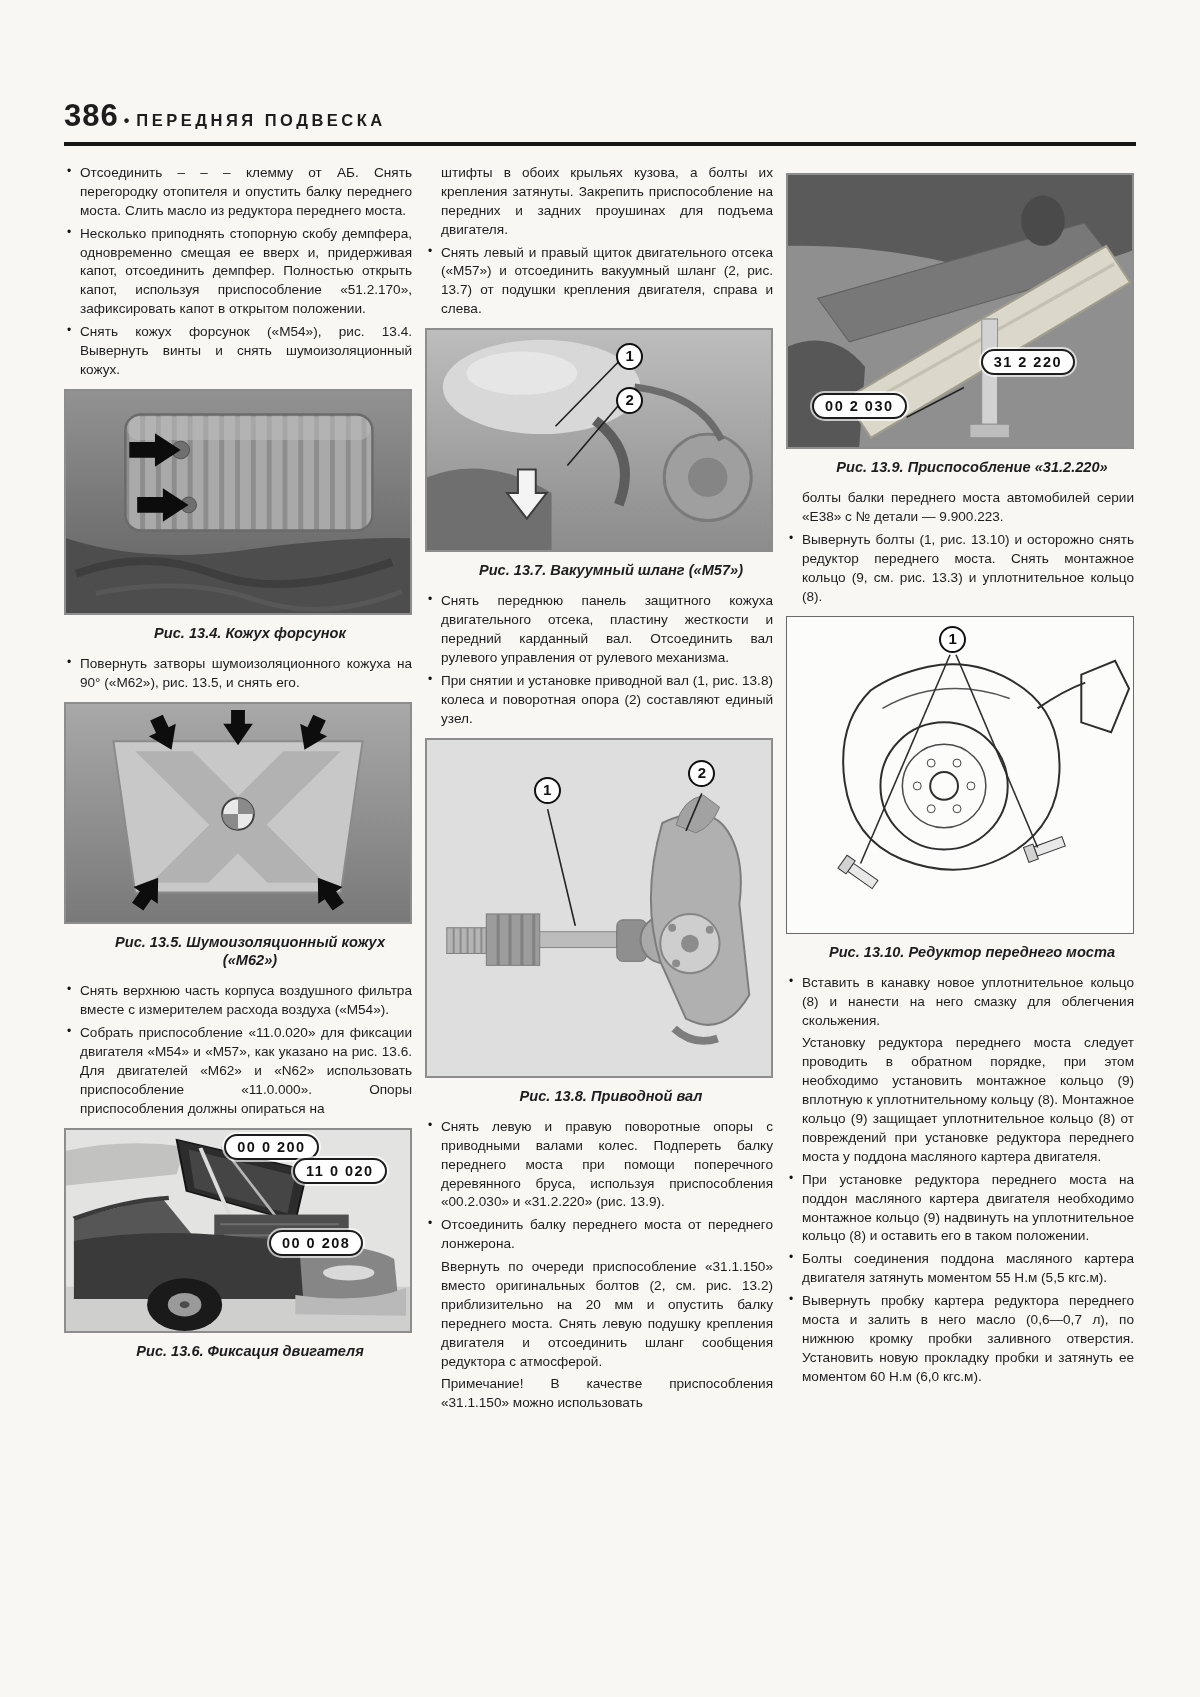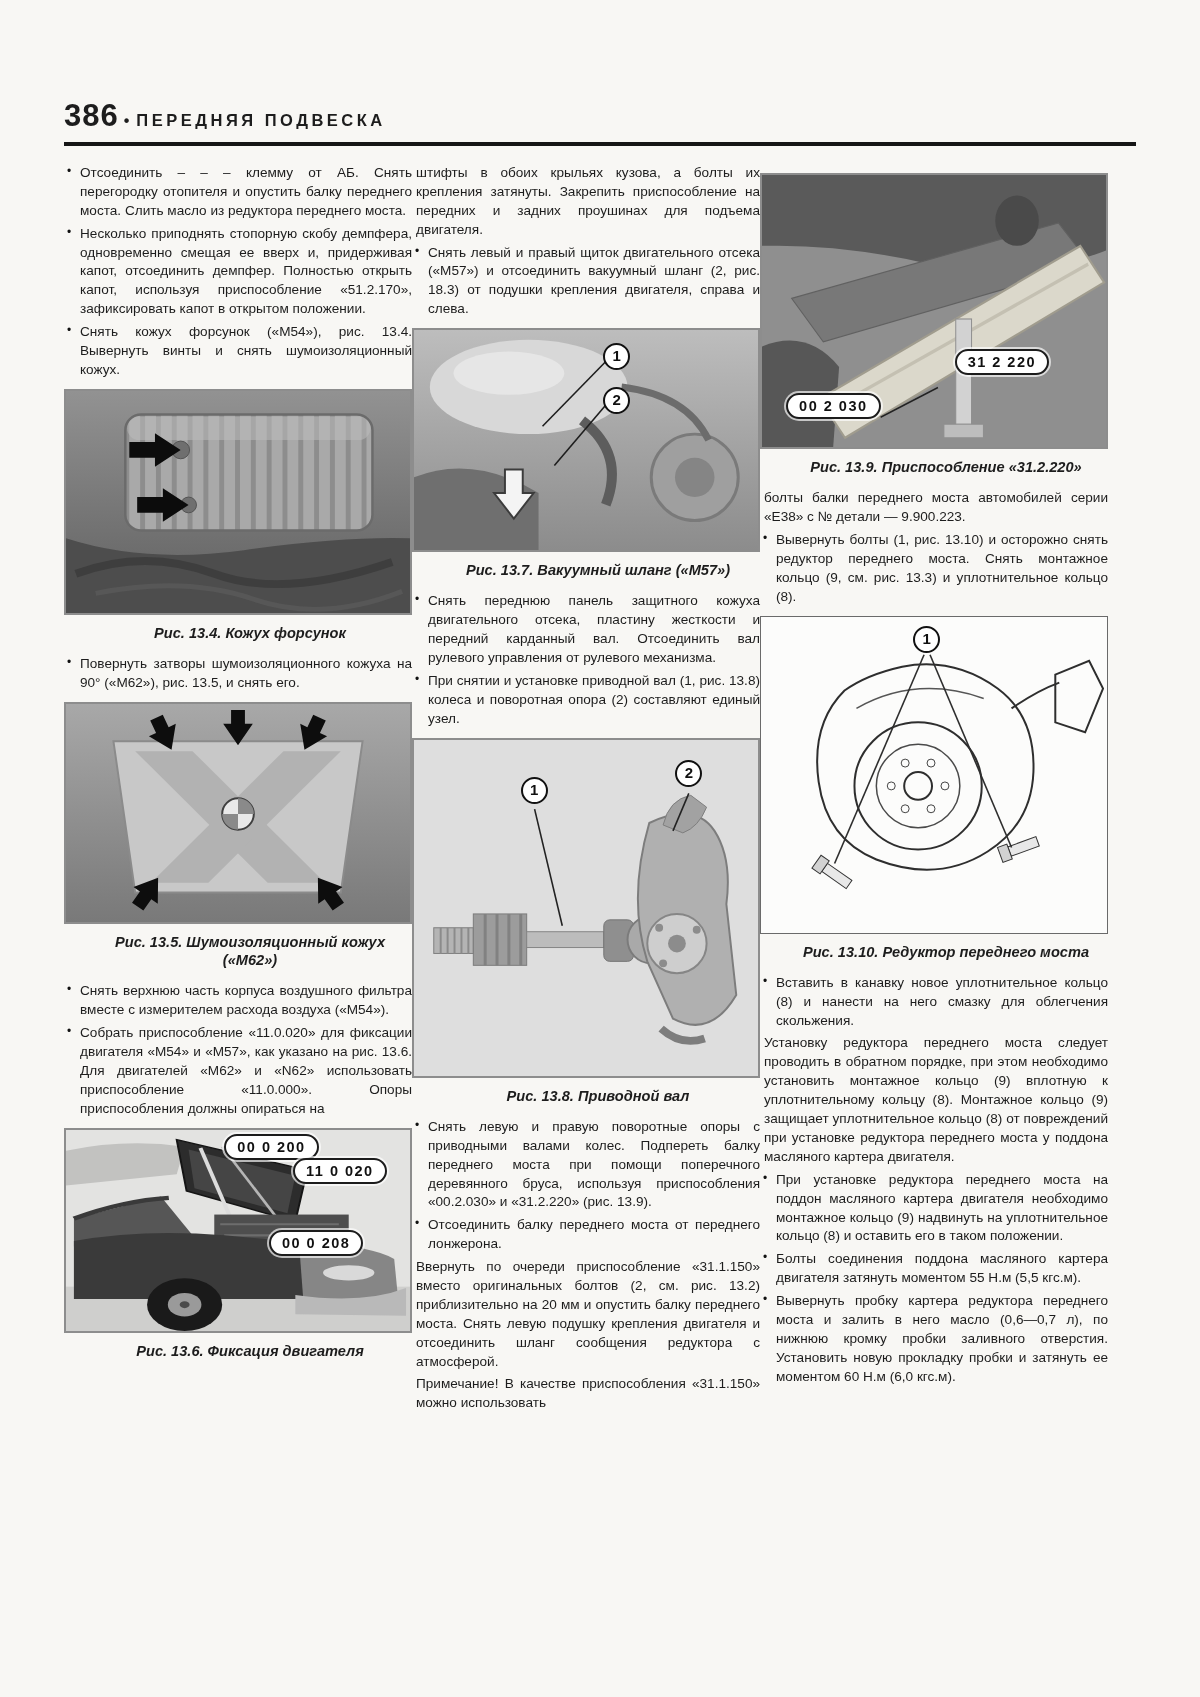--- a/index.html
+++ b/index.html
@@ -6,25 +6,25 @@
   html,body{background:#e9e8e4}
   body{width:1200px;font-family:"Liberation Sans",sans-serif;color:#1d1d1d}
   .page{position:relative;width:1200px;height:1697px;background:#f8f7f4;padding:98px 64px 36px 64px;overflow:hidden}
   
   .page-header{display:flex;align-items:baseline}
   .page-num{font-size:31px;font-weight:bold;letter-spacing:1px}
   .hdr-dot{font-size:16px;font-weight:bold;margin:0 7px 0 5px}
   .section-title{font-size:16.5px;font-weight:bold;letter-spacing:3.5px}
   .rule{height:4px;background:#161616;margin-top:8px}
   
-  .cols{display:flex;margin-top:18px}
+  .cols{display:flex;gap:13px;margin-top:18px}
   .col{width:348px;flex:0 0 348px;font-size:13.6px;line-height:1.39;text-align:justify;hyphens:auto}
   .li{position:relative;padding-left:16px;margin:0 0 4px 0}
   .li::before{content:"•";position:absolute;left:3px;top:-1px;font-size:12px;color:#111}
-  .para{margin:0 0 4px 4px}
+  .para{margin:0 0 4px 16px}
   
   .fig{position:relative;margin:9px 0 0 0;border:2px solid #8d8d8d;background:#c7c7c7;overflow:hidden}
   .fig svg{display:block;width:100%;height:100%}
   .fig.line-art{border:1.5px solid #6a6a6a;background:#fcfcfb}
   .cap{font-weight:bold;font-style:italic;font-size:14.6px;line-height:1.25;margin:9px 0 13px 24px;text-align:center}
   .pill{position:absolute;background:#fff;border:2.5px solid #1c1c1c;border-radius:16px;padding:1px 11px;font-weight:bold;font-size:14.5px;letter-spacing:1.5px;white-space:nowrap;color:#111;box-shadow:0 0 0 2px #ffffffaa}
   .callout{position:absolute;width:27px;height:27px;background:#fff;border:2.5px solid #111;border-radius:50%;display:flex;align-items:center;justify-content:center;font-weight:bold;font-size:15px;color:#111}
 </style>
 </head>
 <body>
@@ -129,21 +129,21 @@
         </svg>
         <span class="pill" style="left:46%;top:2%">00 0 200</span>
         <span class="pill" style="left:66%;top:14%">11 0 020</span>
         <span class="pill" style="left:59%;top:50%">00 0 208</span>
       </figure>
       <div class="cap">Рис. 13.6. Фиксация двигателя</div>
     </section>
 
     <section class="col">
       <p class="para">штифты в обоих крыльях кузова, а болты их крепления затянуты. Закрепить приспособление на передних и задних проушинах для подъема двигателя.</p>
-      <p class="li">Снять левый и правый щиток двигательного отсека («М57») и отсоединить вакуумный шланг (2, рис. 18.3) от подушки крепления двигателя, справа и слева.</p>
+      <p class="li">Снять левый и правый щиток двигательного отсека («М57») и отсоединить вакуумный шланг (2, рис. 13.7) от подушки крепления двигателя, справа и слева.</p>
 
       <figure class="fig" style="height:224px">
         <svg viewBox="0 0 348 224" preserveAspectRatio="none">
           <defs>
             <linearGradient id="g7" x1="0" y1="0" x2="0" y2="1">
               <stop offset="0" stop-color="#bdbdbd"></stop>
                 <stop offset="1" stop-color="#8c8c8c"></stop>
             </linearGradient>
           </defs>
           <rect width="348" height="224" fill="url(#g7)"></rect>

